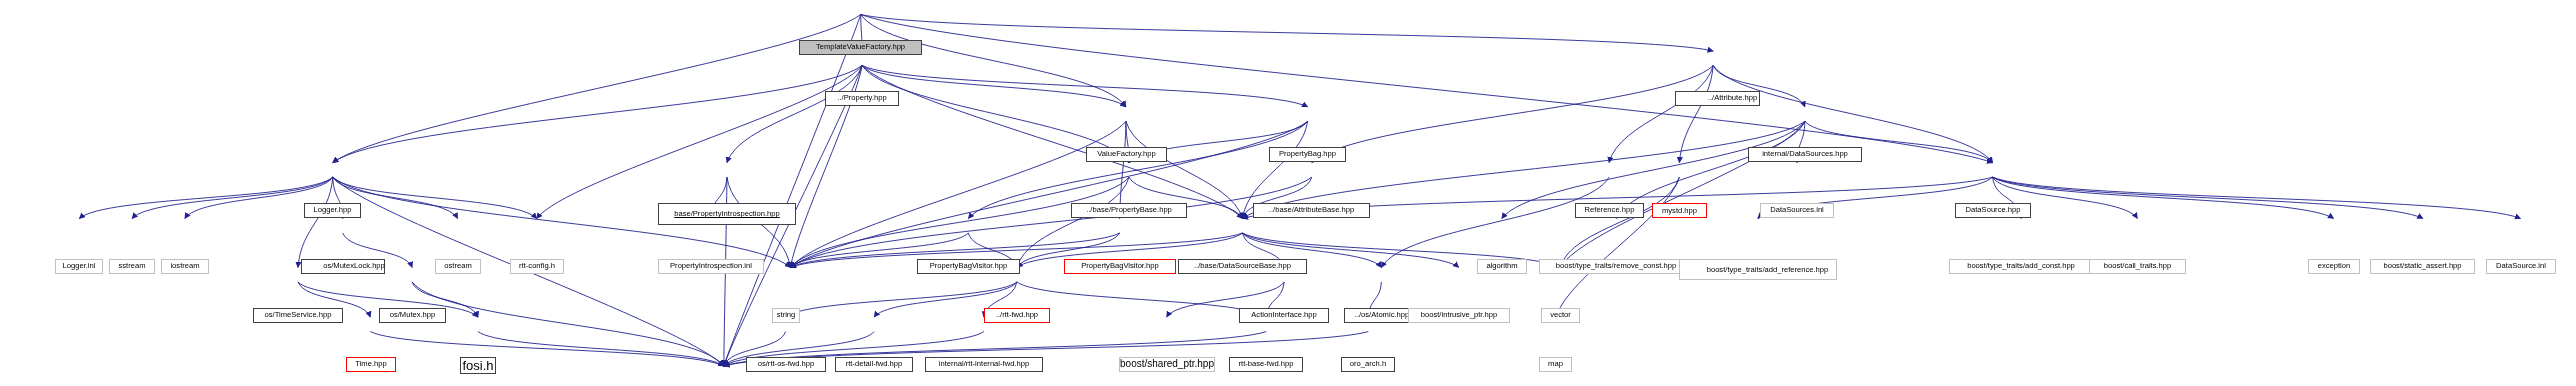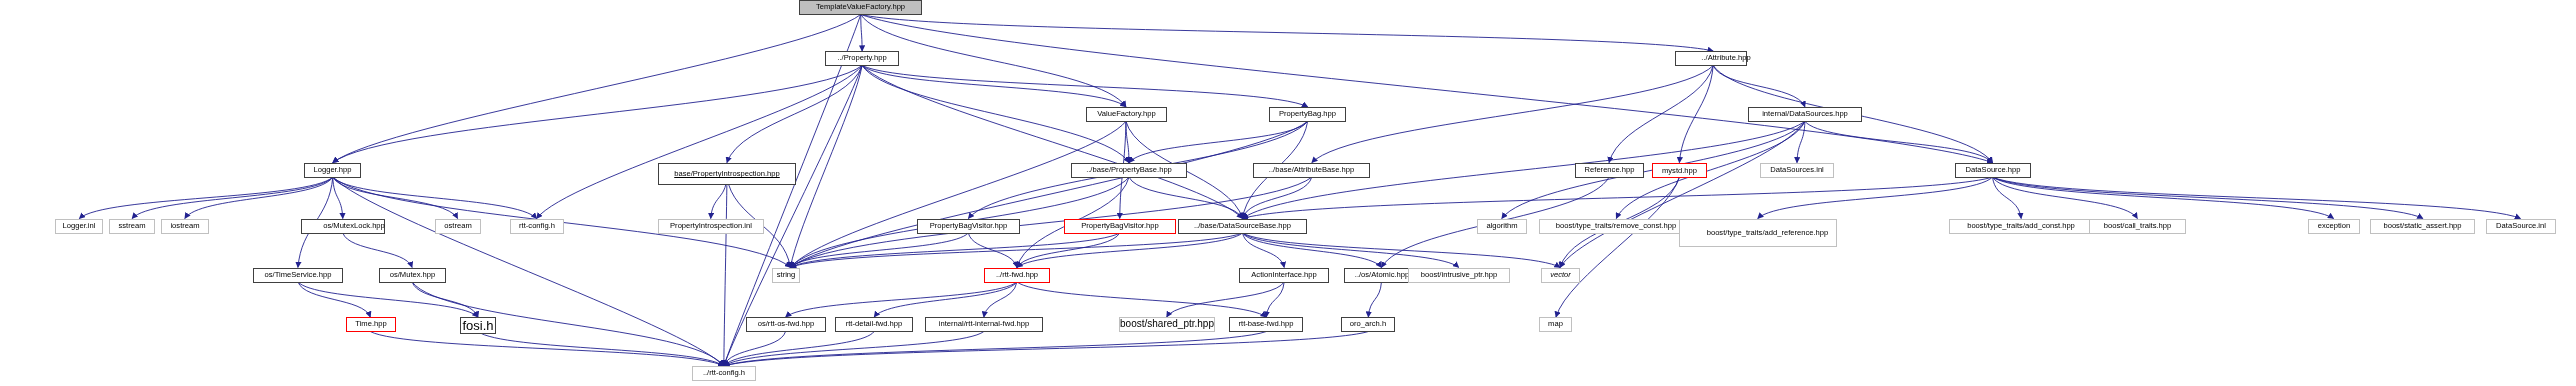--- a/index.html
+++ b/index.html
@@ -1,21 +1,21 @@
 <!DOCTYPE html>
 <html style="font-size:11px"><head>
 <meta charset="utf-8">
 <style>
   html,body{margin:0;padding:0;background:#ffffff;}
   #graph-root{position:relative;width:2576px;height:386px;background:#ffffff;
     font-family:"Liberation Sans", sans-serif;overflow:hidden;}
   svg#edges{position:absolute;left:0;top:0;width:2576px;height:386px;}
   .node{position:absolute;box-sizing:border-box;display:flex;align-items:center;
     justify-content:center;background:#ffffff;border:0.7px solid #c0c0c0;
-    color:#000000;white-space:nowrap;line-height:1;}
+    color:#000000;white-space:nowrap;line-height:1;margin-top:40px;}
   .node.root{background:#bfbfbf;border:0.7px solid #404040;}
   .node.expanded{border:0.7px solid #404040;}
   .node.warn{border:0.7px solid #ff0000;}
   .nlabel{display:block;padding:0 4.1px;}
 </style>
 </head>
 <body>
 
 <div id="graph-root">
   <svg id="edges" viewBox="0 0 3735 560" preserveAspectRatio="none">
@@ -117,21 +117,21 @@
         <path d="M 1984 481 C 1890.55 508.5, 1142.9499999999998 503.5, 1049.5 531" fill="none" stroke="#22228f" stroke-width="1.3" marker-end="url(#arrow)"></path>
       </g>
   </svg>
   <div id="node-layer">
       <div class="node root" style="left: 799px; top: 0px; width: 123px; height: 14.5px; font-size: 7.6px;">
         <span class="nlabel">TemplateValueFactory.hpp</span>
       </div>
       <div class="node expanded" style="left: 825px; top: 51px; width: 74px; height: 14.5px; font-size: 7.6px;">
         <span class="nlabel">../Property.hpp</span>
       </div>
-      <div class="node expanded" style="left: 1675px; top: 51px; width: 72px; height: 14.5px; font-size: 7.6px; padding-left: 30px;">
+      <div class="node expanded" style="left: 1675px; top: 51px; width: 85px; height: 14.5px; font-size: 7.6px; padding-left: 30px;">
         <span class="nlabel">../Attribute.hpp</span>
       </div>
       <div class="node expanded" style="left: 1086px; top: 107px; width: 81px; height: 14.5px; font-size: 7.6px;">
         <span class="nlabel">ValueFactory.hpp</span>
       </div>
       <div class="node expanded" style="left: 1269px; top: 107px; width: 77px; height: 14.5px; font-size: 7.6px;">
         <span class="nlabel">PropertyBag.hpp</span>
       </div>
       <div class="node expanded" style="left: 1748px; top: 107px; width: 114px; height: 14.5px; font-size: 7.6px;">
         <span class="nlabel">internal/DataSources.hpp</span>
@@ -189,21 +189,21 @@
       </div>
       <div class="node expanded" style="left: 1178px; top: 219px; width: 129px; height: 14.5px; font-size: 7.6px;">
         <span class="nlabel">../base/DataSourceBase.hpp</span>
       </div>
       <div class="node leaf" style="left: 1477px; top: 219px; width: 50px; height: 14.5px; font-size: 7.6px;">
         <span class="nlabel">algorithm</span>
       </div>
       <div class="node leaf" style="left: 1539px; top: 219px; width: 154px; height: 14.5px; font-size: 7.6px;">
         <span class="nlabel">boost/type_traits/remove_const.hpp</span>
       </div>
-      <div class="node leaf" style="left: 1679px; top: 219px; width: 158px; height: 28px; font-size: 7.6px; padding-left: 19px;">
+      <div class="node leaf" style="left: 1679px; top: 219px; width: 158px; height: 21px; font-size: 7.6px; padding-left: 19px;">
         <span class="nlabel">boost/type_traits/add_reference.hpp</span>
       </div>
       <div class="node leaf" style="left: 1949px; top: 219px; width: 144px; height: 14.5px; font-size: 7.6px;">
         <span class="nlabel">boost/type_traits/add_const.hpp</span>
       </div>
       <div class="node leaf" style="left: 2089px; top: 219px; width: 97px; height: 14.5px; font-size: 7.6px;">
         <span class="nlabel">boost/call_traits.hpp</span>
       </div>
       <div class="node leaf" style="left: 2308px; top: 219px; width: 52px; height: 14.5px; font-size: 7.6px;">
         <span class="nlabel">exception</span>
@@ -228,21 +228,21 @@
       </div>
       <div class="node expanded" style="left: 1239px; top: 268px; width: 90px; height: 14.5px; font-size: 7.6px;">
         <span class="nlabel">ActionInterface.hpp</span>
       </div>
       <div class="node expanded" style="left: 1344px; top: 268px; width: 76px; height: 14.5px; font-size: 7.6px;">
         <span class="nlabel">../os/Atomic.hpp</span>
       </div>
       <div class="node leaf" style="left: 1408px; top: 268px; width: 102px; height: 14.5px; font-size: 7.6px;">
         <span class="nlabel">boost/intrusive_ptr.hpp</span>
       </div>
-      <div class="node leaf" style="left: 1541px; top: 268px; width: 39px; height: 14.5px; font-size: 7.6px; font-style: italic;">
+      <div class="node leaf" style="left: 1541px; top: 268px; width: 39px; height: 14.5px; font-size: 7.6px;">
         <span class="nlabel">vector</span>
       </div>
       <div class="node warn" style="left: 346px; top: 317px; width: 50px; height: 14.5px; font-size: 7.6px;">
         <span class="nlabel">Time.hpp</span>
       </div>
       <div class="node expanded" style="left: 460px; top: 317px; width: 36px; height: 17px; font-size: 13px;">
         <span class="nlabel">fosi.h</span>
       </div>
       <div class="node expanded" style="left: 746px; top: 317px; width: 80px; height: 14.5px; font-size: 7.6px;">
         <span class="nlabel">os/rtt-os-fwd.hpp</span>

